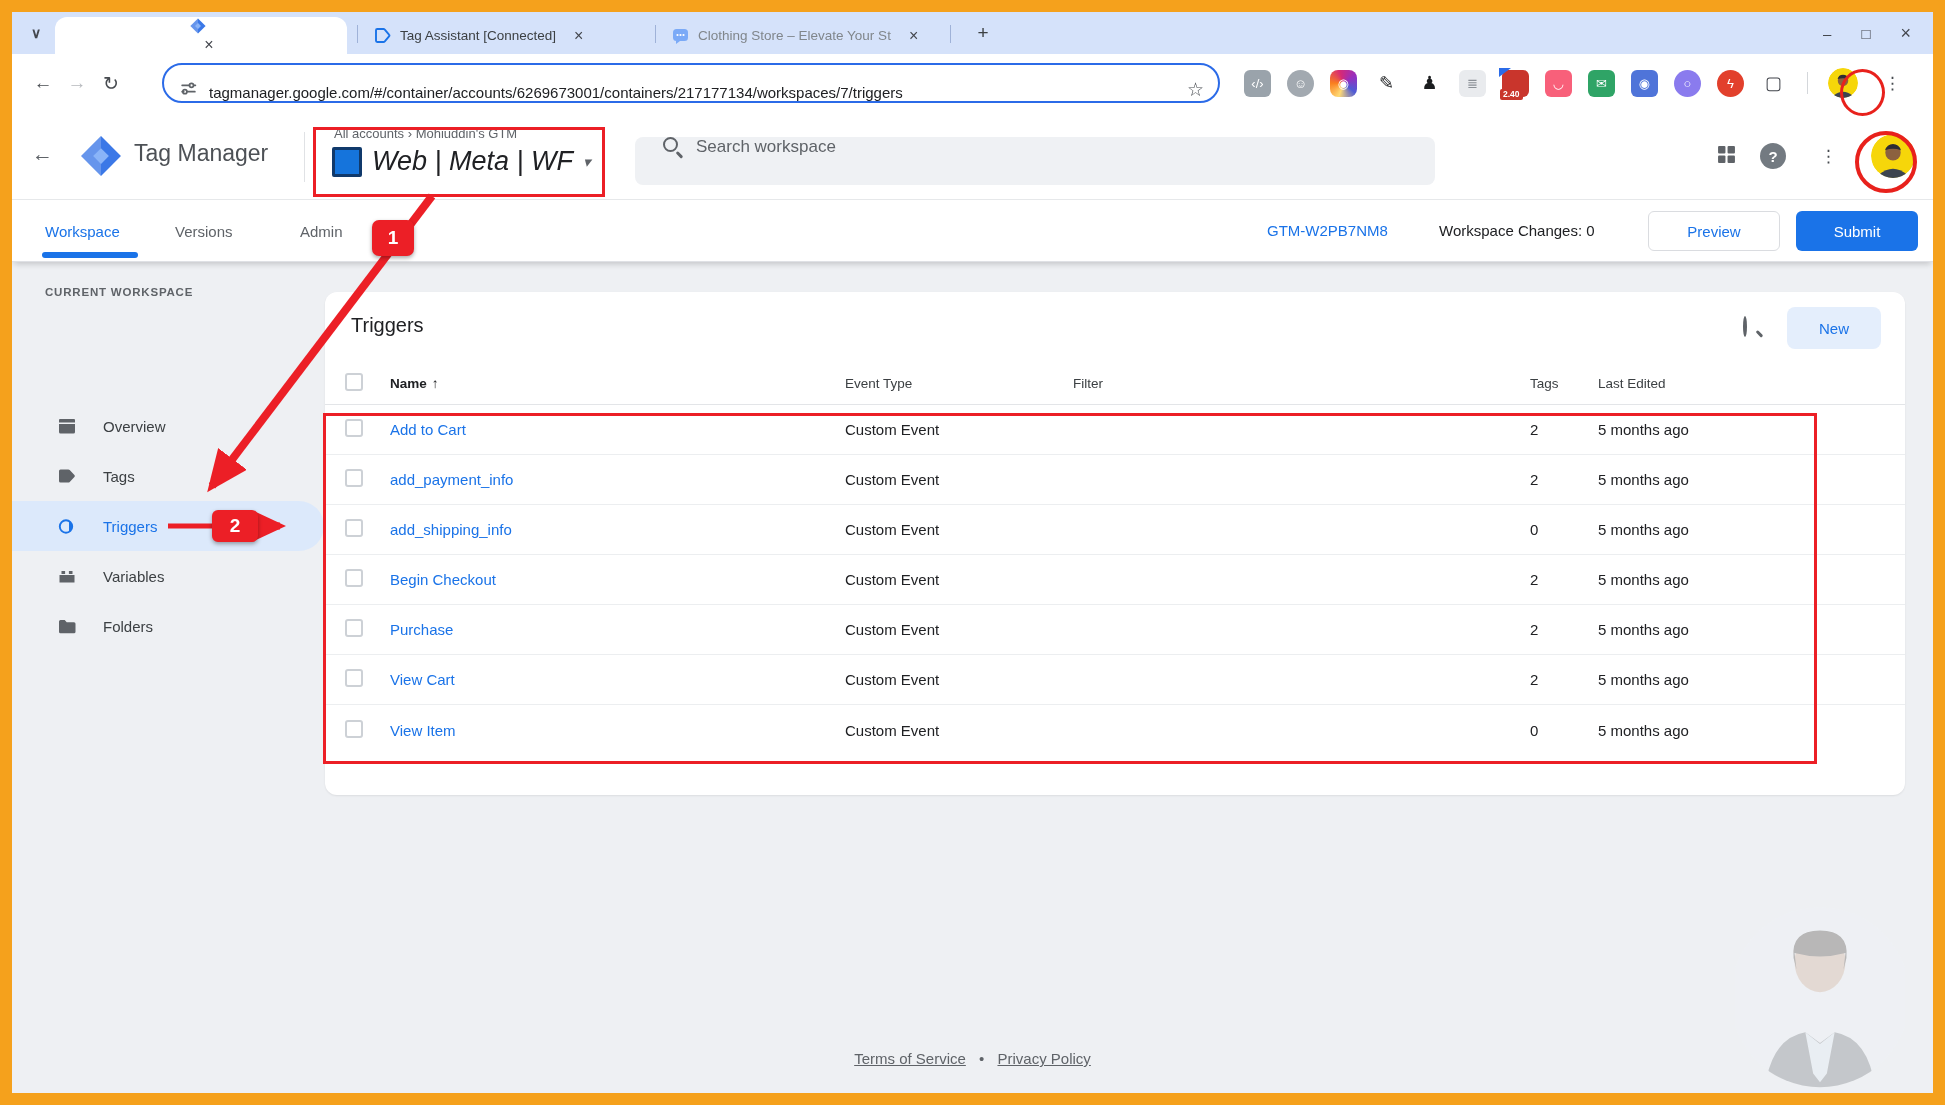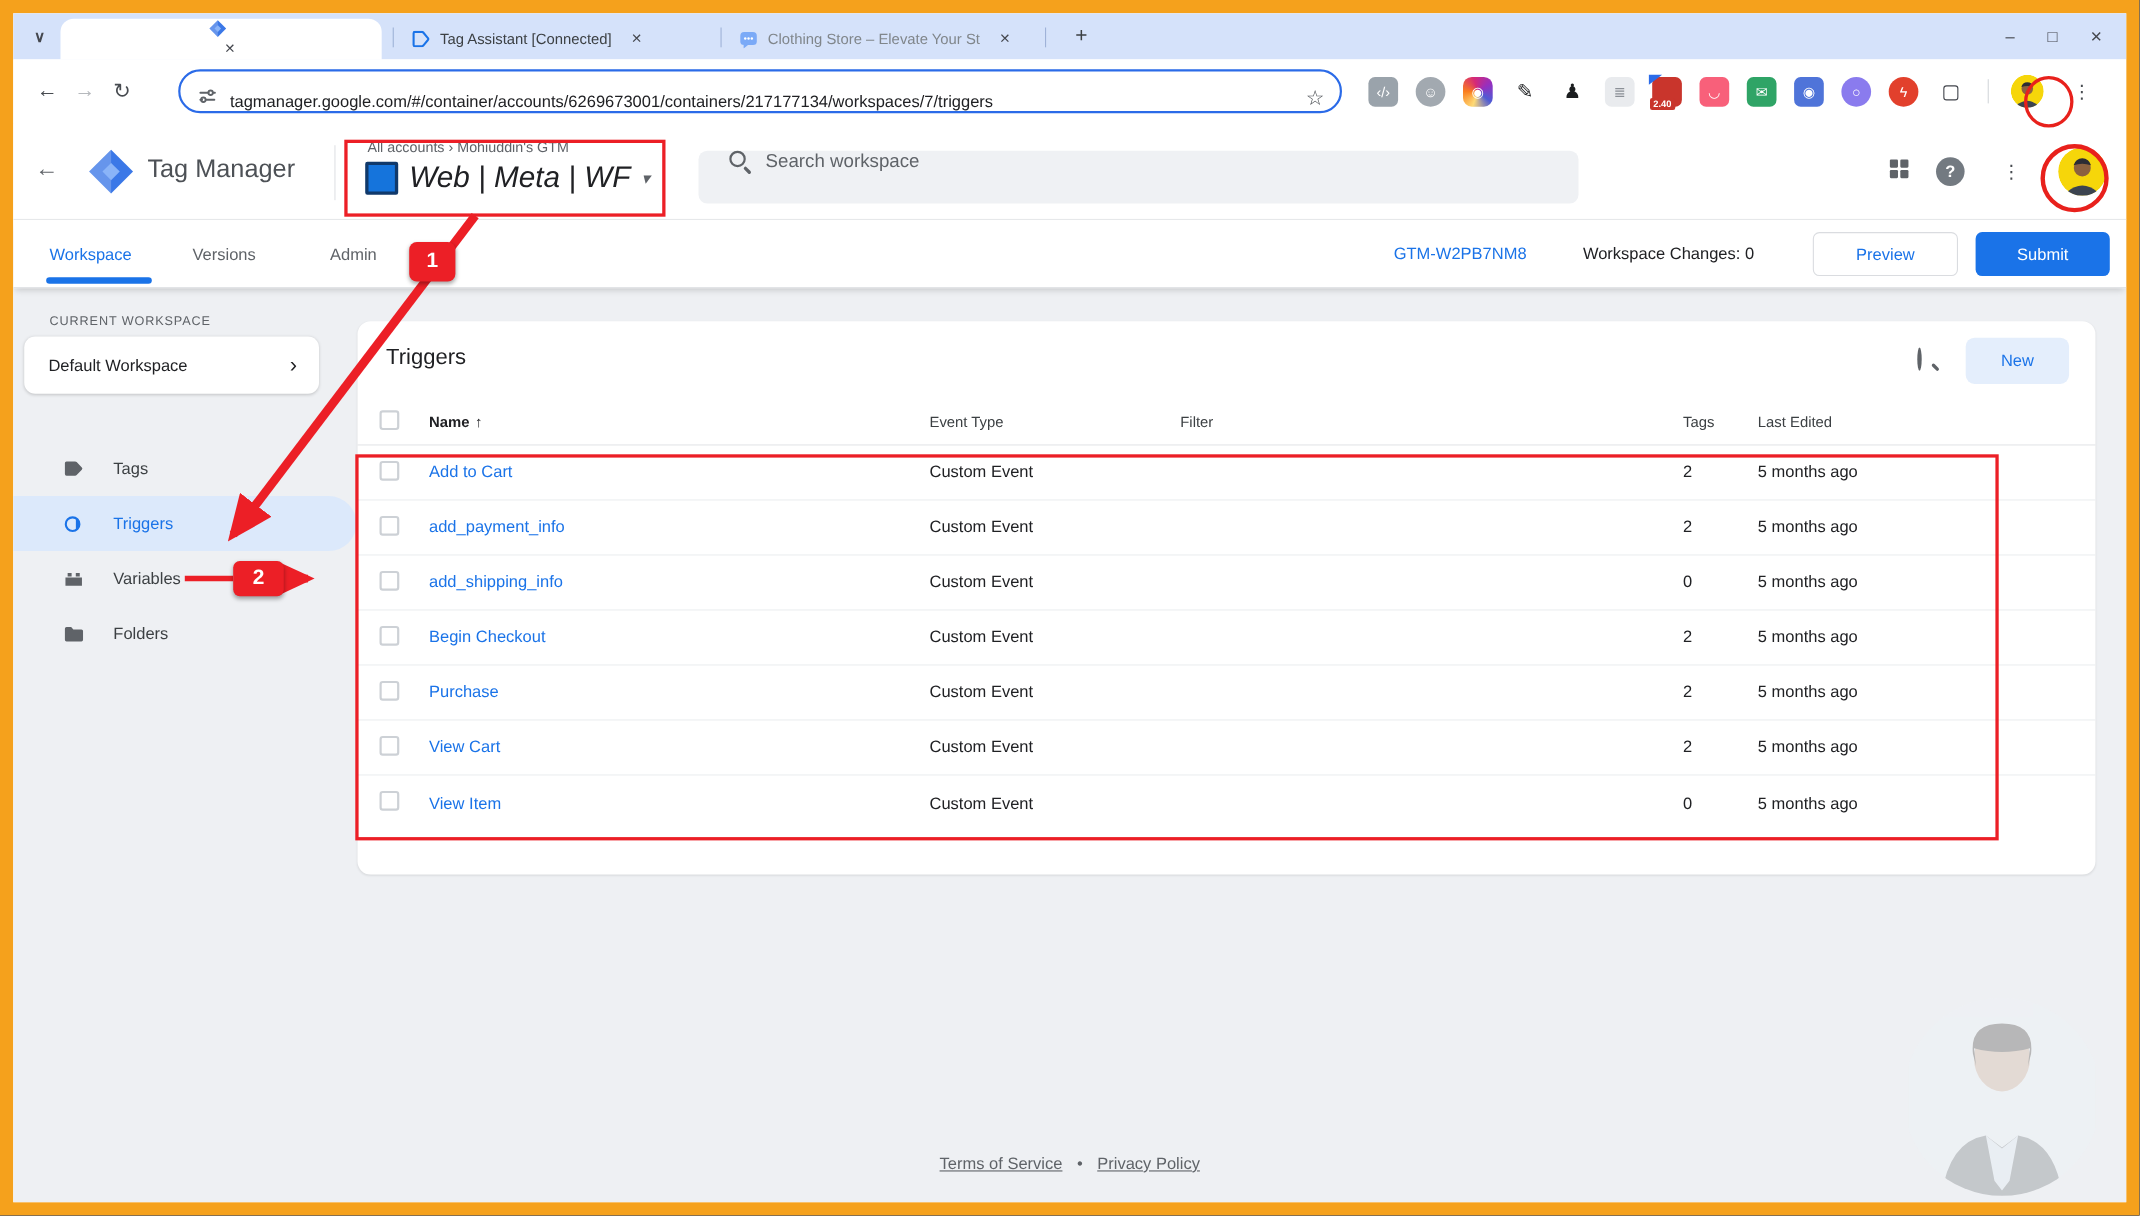--- a/index.html
+++ b/index.html
@@ -70,21 +70,21 @@
   .ws-underline{position:absolute;left:30px;bottom:3px;width:96px;height:6px;border-radius:4px;background:#1a73e8;}
   .gtm-id{position:absolute;left:1255px;top:22px;font-size:15px;color:#1a73e8;font-weight:500;}
   .ws-changes{position:absolute;left:1427px;top:22px;font-size:15px;color:#202124;}
   .btn-preview{position:absolute;left:1636px;top:11px;width:132px;height:40px;border:1px solid #dadce0;border-radius:6px;
     background:#fff;color:#1a73e8;font-size:15px;font-weight:500;display:flex;align-items:center;justify-content:center;}
   .btn-submit{position:absolute;left:1784px;top:11px;width:122px;height:40px;border-radius:6px;background:#1a73e8;color:#fff;
     font-size:15px;font-weight:500;display:flex;align-items:center;justify-content:center;}
 
   
   .content{position:relative;height:831px;background:#eef0f3;}
-  .cw-label{position:absolute;left:33px;top:24px;font-size:11.5px;letter-spacing:.8px;color:#5f6368;font-weight:400;}
+  .cw-label{position:absolute;left:33px;top:24px;font-size:11.5px;letter-spacing:.8px;color:#5f6368;font-weight:700;}
   .ws-card{position:absolute;left:10px;top:44px;width:268px;height:52px;background:#fff;border-radius:10px;
     box-shadow:0 1px 3px rgba(0,0,0,.18);display:flex;align-items:center;justify-content:space-between;padding:0 20px 0 22px;}
   .ws-card .nm{font-size:15px;font-weight:500;color:#202124;}
   .ws-card .chev{font-size:20px;color:#202124;}
   .side-menu{position:absolute;left:0;top:139px;width:312px;}
   .side-item{height:50px;display:flex;align-items:center;padding-left:45px;border-radius:0 25px 25px 0;}
   .side-item .ic{width:20px;display:flex;justify-content:center;margin-right:26px;}
   .side-item .lbl{font-size:15px;font-weight:500;color:#3c4043;}
   .side-item.active{background:#dce9fb;}
   .side-item.active .lbl{color:#1a73e8;}
@@ -292,25 +292,29 @@
       <div class="ws-tab" style="left:288px">Admin</div>
       <div class="ws-underline"></div>
       <div class="gtm-id">GTM-W2PB7NM8</div>
       <div class="ws-changes">Workspace Changes: 0</div>
       <div class="btn-preview">Preview</div>
       <div class="btn-submit">Submit</div>
     </div>
 
     <div class="content">
       <div class="cw-label">CURRENT WORKSPACE</div>
-      <div class="ws-card">
-        <span class="nm">Default Workspace</span>
-        <span class="chev">›</span>
-      </div>
       <div class="side-menu" id="side-mount">
+          <div class="side-item">
+            <span class="ic">
+              <svg width="18" height="16" viewBox="0 0 18 16">
+                <path fill="#5f6368" d="M2 1 h14 a1 1 0 0 1 1 1 v2.5 H1 V2 a1 1 0 0 1 1-1Z M1 6 h16 v8 a1.5 1.5 0 0 1 -1.5 1.5 h-13 A1.5 1.5 0 0 1 1 14Z"></path>
+              </svg>
+            </span>
+            <span class="lbl">Overview</span>
+          </div>
           <div class="side-item">
             <span class="ic">
               <svg width="18" height="14" viewBox="0 0 18 14">
                 <path fill="#5f6368" d="M1 2 a1.5 1.5 0 0 1 1.5-1.5 h7.8 a2 2 0 0 1 1.4.6 L16.4 6 a1.4 1.4 0 0 1 0 2 l-4.7 4.9 a2 2 0 0 1 -1.4.6 H2.5 A1.5 1.5 0 0 1 1 12Z"></path>
               </svg>
             </span>
             <span class="lbl">Tags</span>
           </div>
           <div class="side-item active">
             <span class="ic">

